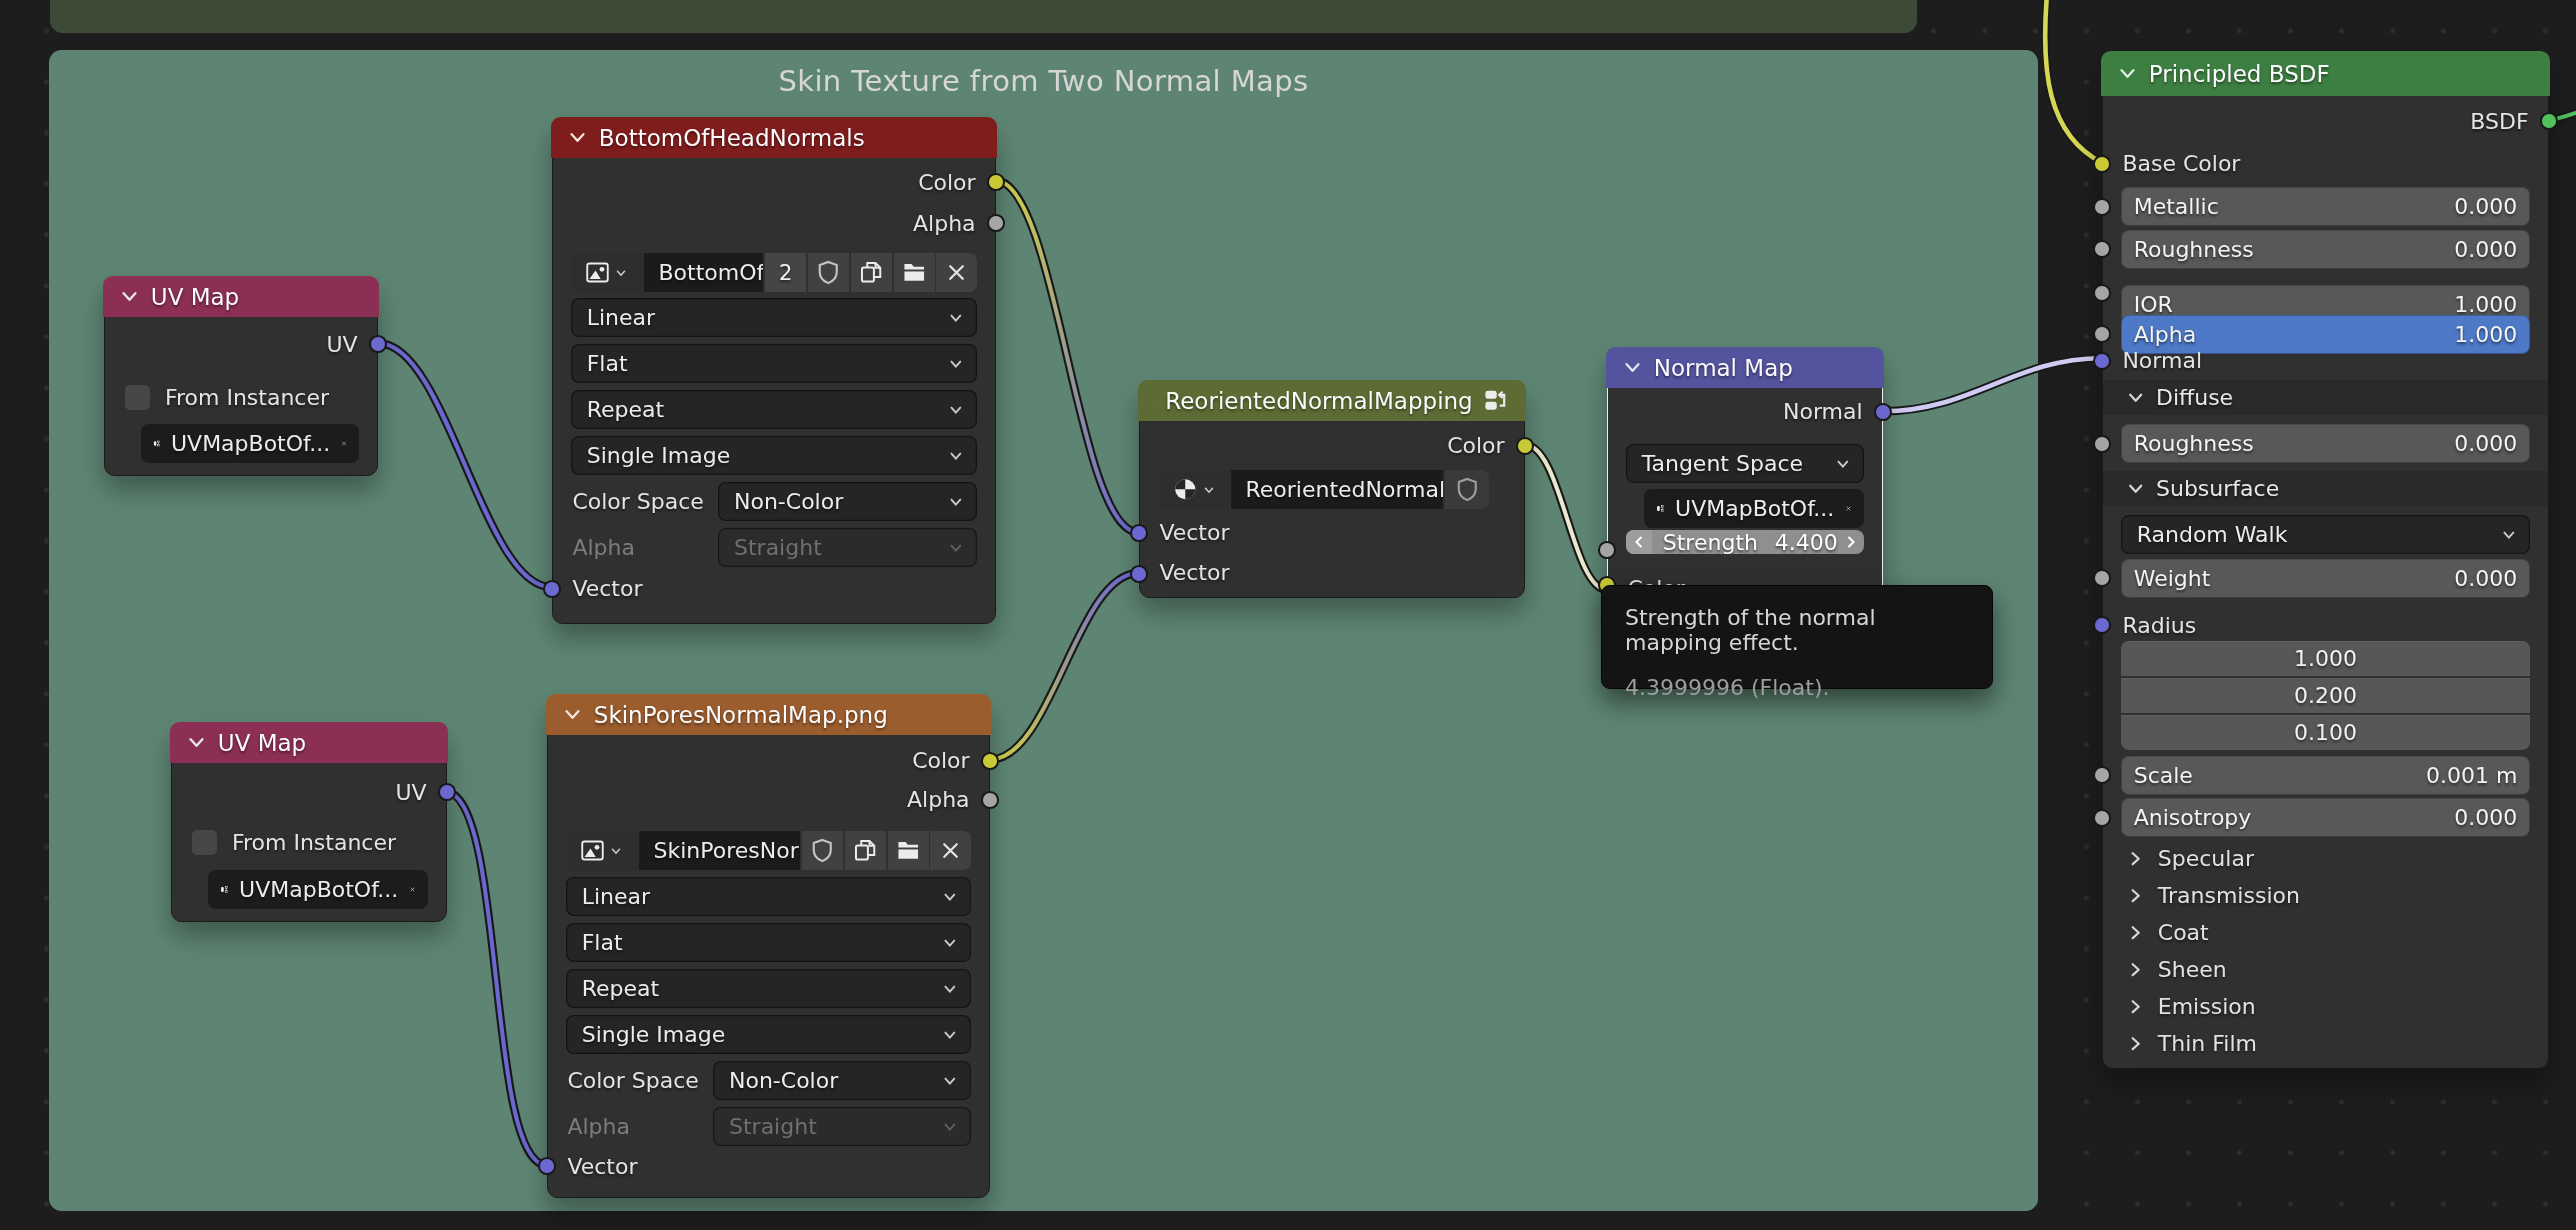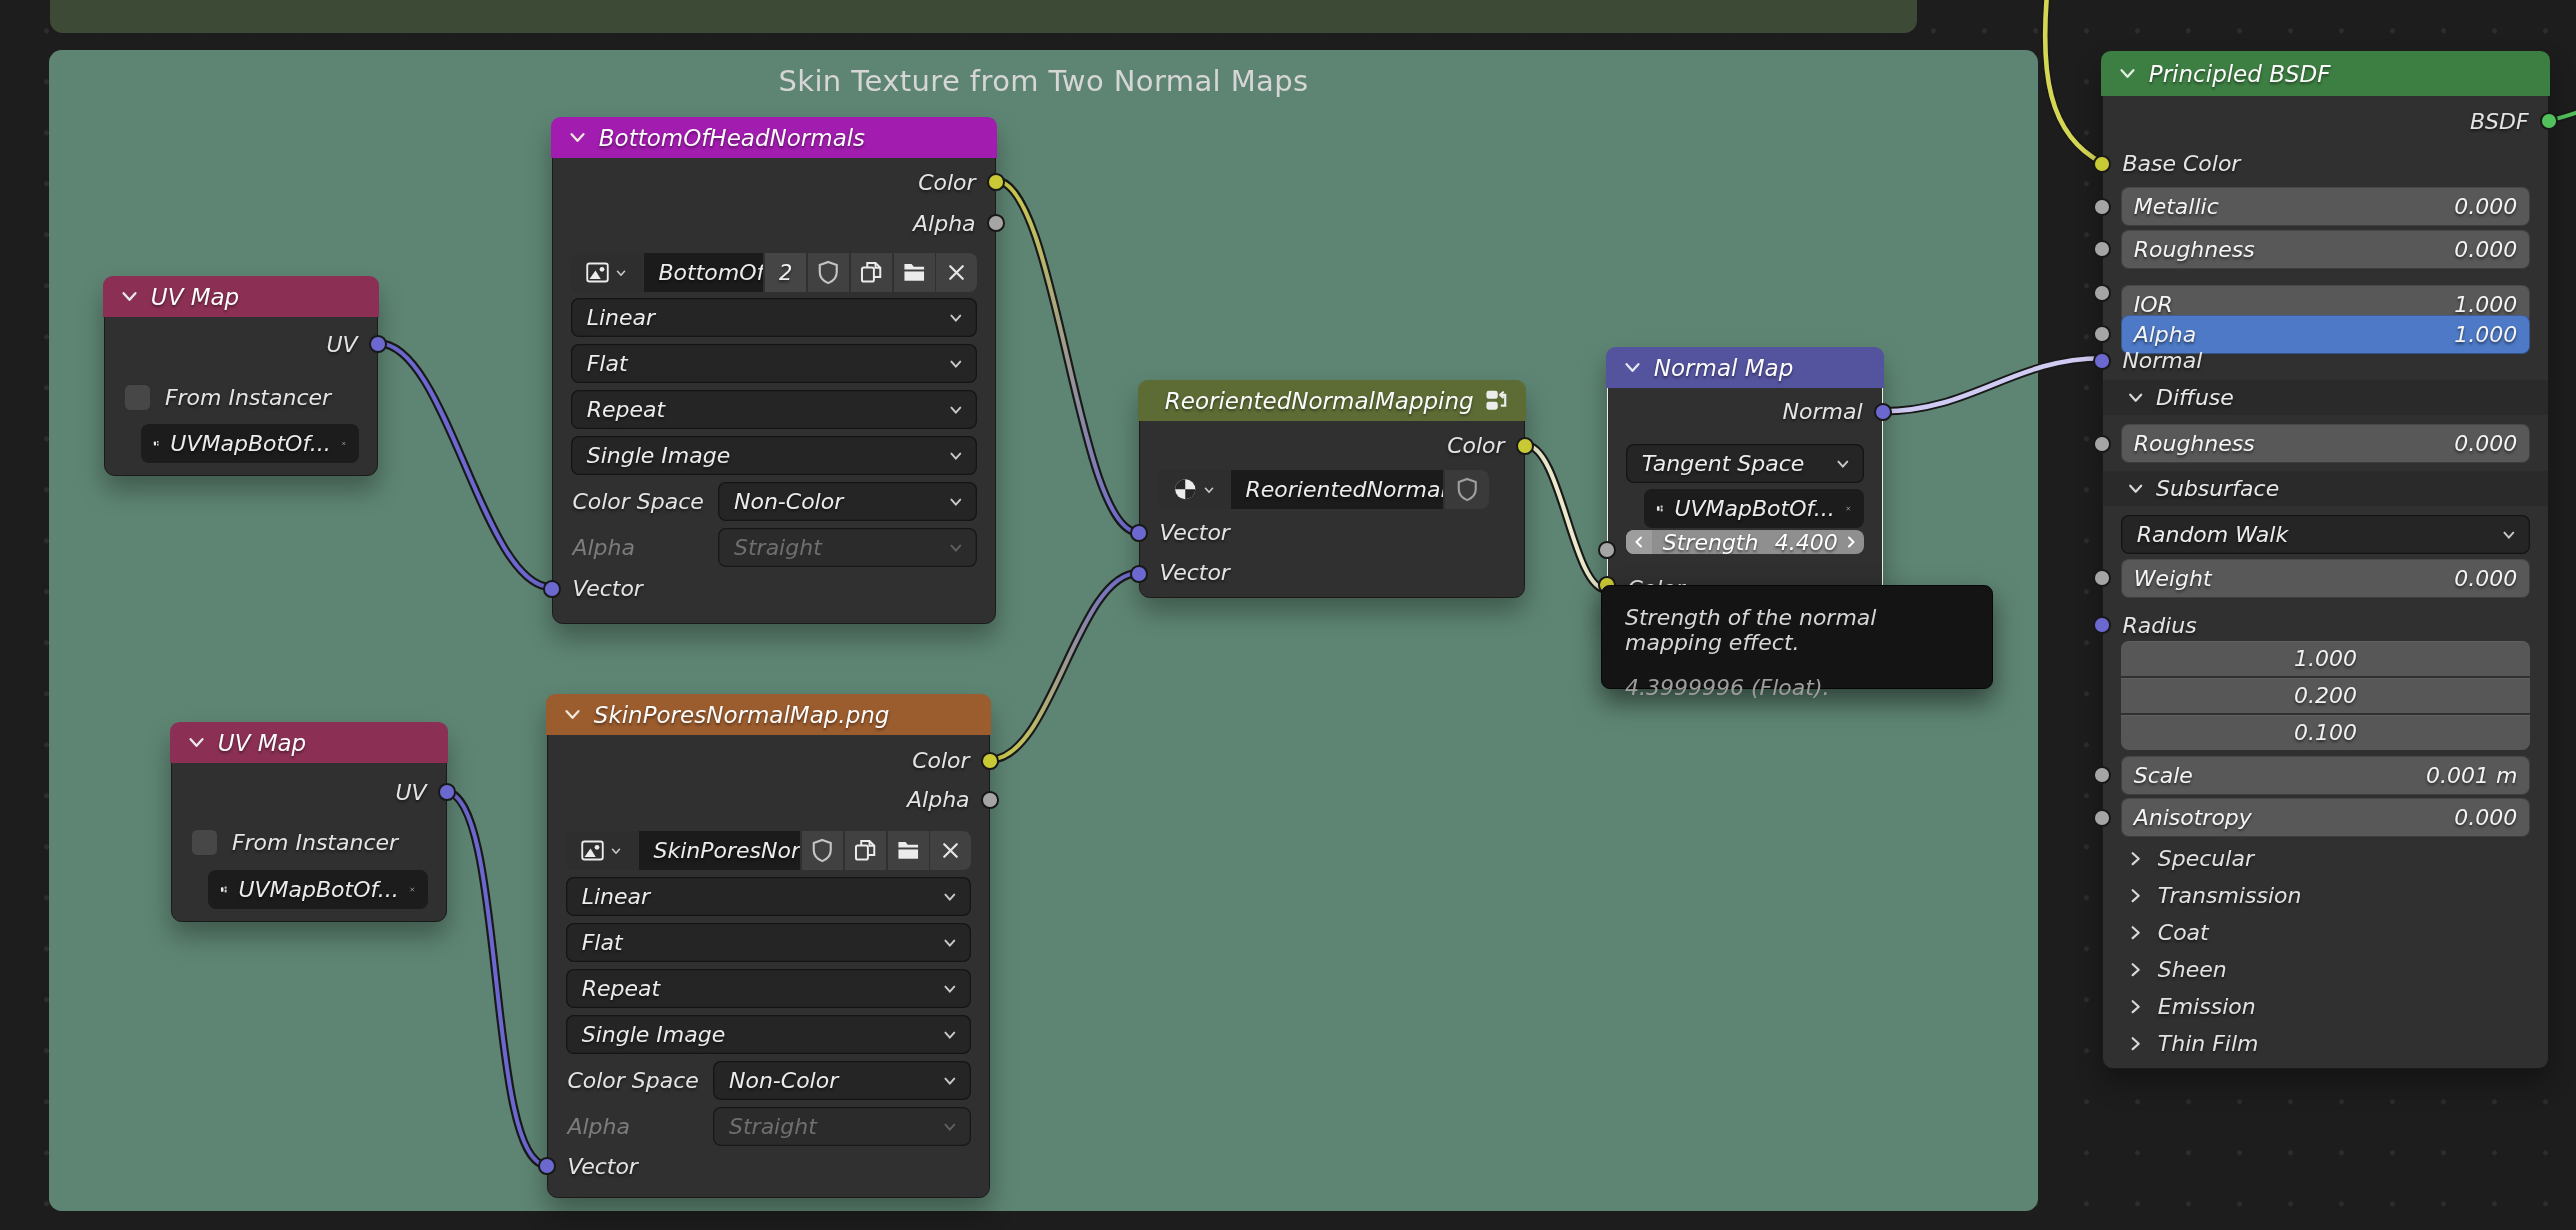--- a/index.html
+++ b/index.html
@@ -98,21 +98,21 @@
   .strength .val{margin-left:auto;}
   .strength .rar{width:26.5px;display:flex;align-items:center;justify-content:center;}
   .tooltip{
     position:absolute;background:#141414;border:0.9px solid #060606;border-radius:8.8px;
     box-shadow:0 12.4px 26.5px rgba(0,0,0,.5);padding:14px 23px;box-sizing:border-box;z-index:60;
   }
   .tooltip .t1{color:#d6d6d6;font-size:22px;margin-top:5.3px;}
   .tooltip .t2{color:#9d9d9d;font-size:22px;margin-top:19.4px;}
   svg.ic{display:block;}
   .wires{position:absolute;left:0;top:0;z-index:2;}
-  .node,.tooltip{z-index:10;font-style:italic;}
+  .node,.tooltip{z-index:10;}
 </style>
 </head>
 <body>
 
 <div class="stage">
 
   <div class="frame" style="left:50px;top:-26.5px;width:1867px;height:59px;background:#3d4a35;"></div>
   <div class="frame" style="left:49px;top:50px;width:1989px;height:1161px;background:#5e8573;">
     <div class="frame-title">Skin Texture from Two Normal Maps</div>
   </div>
@@ -206,21 +206,21 @@
           <path d="M14.9 7.4 V12.6" stroke="#ececec" stroke-width="1.4"></path>
         </svg>
       <span>UVMapBotOf...</span>
       <svg class="ic x" width="21" height="21" viewBox="0 0 20 20">
           <path d="M5.5 5.5 L14.5 14.5 M14.5 5.5 L5.5 14.5" stroke="#dedede" stroke-width="1.8" stroke-linecap="round"></path>
         </svg>
     </div>
   </div>
 
   <div class="node" style="left:552px;top:118px;width:444px;height:506px;">
-    <div class="nheader" style="background:#a21caf;">
+    <div class="nheader" style="background:#7f1d1d;">
       <svg class="ic" width="21" height="21" viewBox="0 0 16 16">
           <path d="M3.5 5.5 L8 10.5 L12.5 5.5" fill="none" stroke="#f0e6dc" stroke-width="1.8" stroke-linecap="round" stroke-linejoin="round"></path>
         </svg>
       <span>BottomOfHeadNormals</span>
     </div>
     <div class="row out" style="top:44px;">
       <span>Color</span>
     </div>
     <div class="sock r" style="top:54px;background:#c9c936;"></div>
     <div class="row out" style="top:85px;">

